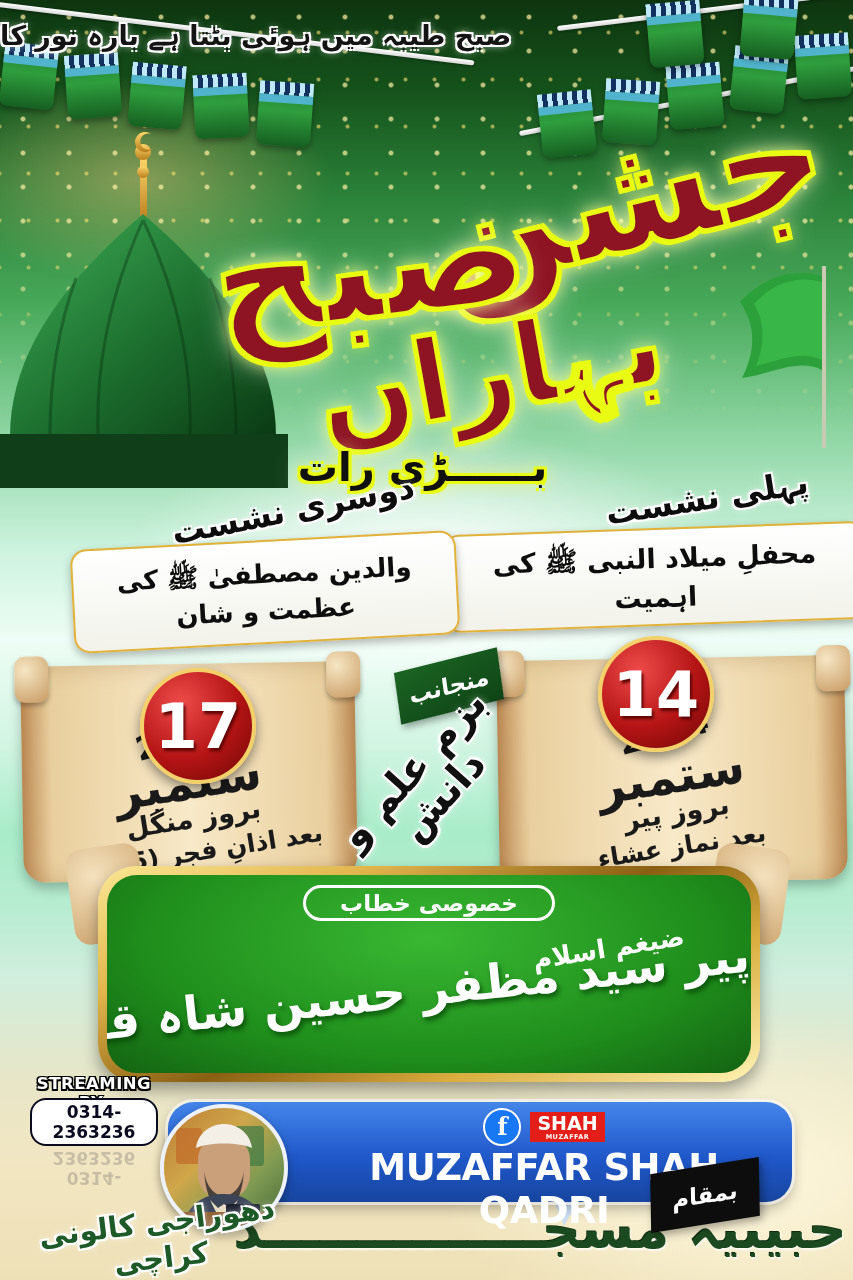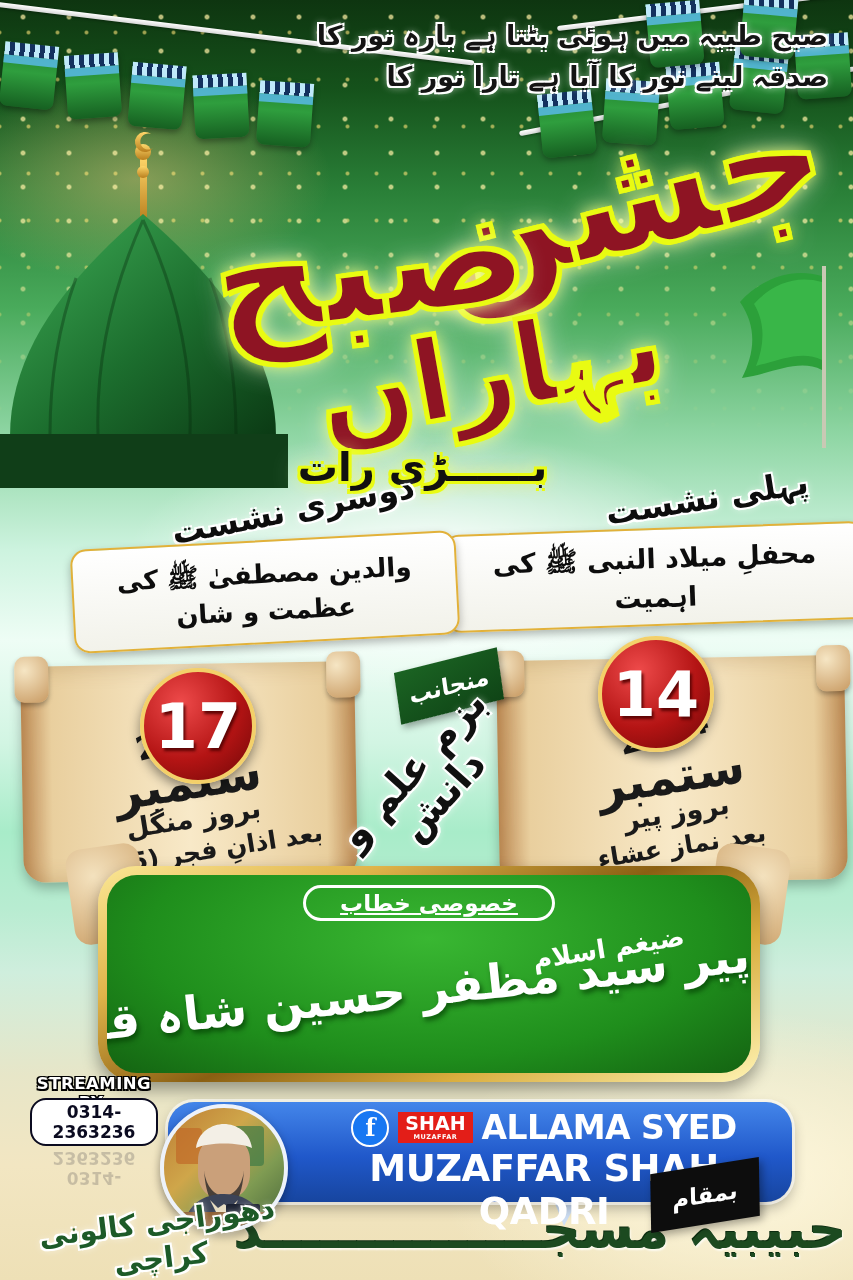--- a/index.html
+++ b/index.html
@@ -28,21 +28,21 @@
   .flag{width:54px;height:64px;background:linear-gradient(180deg,#1f7c2b,#2f9e3e 45%,#166021);border-radius:0 0 8px 8px;box-shadow:0 3px 6px rgba(0,0,0,.35);}
   .flag::before{content:"";position:absolute;left:0;right:0;top:0;height:13px;
     background:repeating-linear-gradient(90deg,#bfe9fa 0 5px,#13315e 5px 10px);}
   .flag::after{content:"";position:absolute;left:0;right:0;top:13px;height:8px;background:rgba(88,186,232,.85);}
 
   
   #dome{left:-42px;top:128px;width:372px;height:360px;}
   #green-flag{left:728px;top:262px;width:130px;height:190px;}
 
   
-  #poem{left:0;top:16px;width:828px;text-align:right;font-size:27px;font-weight:bold;color:#141414;line-height:1.5;}
+  #poem{left:0;top:16px;width:828px;text-align:left;font-size:27px;font-weight:bold;color:#141414;line-height:1.5;}
 
   
   .tw{font-weight:bold;color:#8e1423;-webkit-text-stroke:4px #e9fb12;}
   #tw1{right:26px;top:108px;font-size:152px;transform:rotate(-14deg);}
   #tw2{left:212px;top:178px;font-size:150px;transform:rotate(-7deg);}
   #tw3{left:316px;top:306px;font-size:112px;transform:rotate(-10deg);}
   #big-night{left:0;top:444px;width:845px;text-align:center;font-size:40px;font-weight:bold;color:#101010;letter-spacing:1px;}
 
   
   .sess-label{font-size:33px;font-weight:bold;color:#0d0d0d;text-align:center;}
@@ -84,21 +84,21 @@
 
   
   #curl-l{left:70px;top:846px;width:74px;height:96px;background:radial-gradient(circle at 35% 30%,#f4e2be,#cda26a);border-radius:16px;transform:rotate(-8deg);}
   #curl-r{left:712px;top:846px;width:74px;height:96px;background:radial-gradient(circle at 65% 30%,#f4e2be,#cda26a);border-radius:16px;transform:rotate(8deg);}
   #gold-frame{left:98px;top:866px;width:662px;height:216px;border-radius:38px;padding:9px;box-sizing:border-box;
     background:linear-gradient(155deg,#fbe795 0%,#e0b44a 25%,#8a5f12 50%,#d9ad3e 72%,#fff4b4 100%);
     box-shadow:0 8px 16px rgba(0,0,0,.35);z-index:4;}
   #green-inner{width:100%;height:100%;border-radius:30px;position:relative;overflow:hidden;text-align:center;
     background:radial-gradient(ellipse at 50% 32%,#39b732,#1f8e1c 62%,#146312);}
   #kicker{display:inline-block;margin-top:10px;border:3px solid #fff;border-radius:24px;padding:2px 34px;
-    color:#fff;font-size:23px;font-weight:bold;text-decoration:underline;}
+    color:#fff;font-size:23px;font-weight:bold;}
   #honorific{position:absolute;right:66px;top:58px;color:#fff;font-size:26px;font-weight:bold;transform:rotate(-9deg);}
   #speaker{position:absolute;left:0;right:0;top:86px;color:#fff;font-size:47px;font-weight:bold;white-space:nowrap;
     transform:rotate(-6deg);text-shadow:2px 4px 5px rgba(0,55,0,.65);}
 
   
   #designer{left:26px;top:1074px;width:136px;text-align:center;z-index:6;}
   #designer .hdr{color:#fff;font-size:16.5px;font-weight:bold;letter-spacing:.5px;
     text-shadow:-1.5px -1.5px 0 #000,1.5px -1.5px 0 #000,-1.5px 1.5px 0 #000,1.5px 1.5px 0 #000;}
   #designer .blk{margin-top:2px;background:#0b0b20;border:2px solid #fff;border-radius:12px;padding:4px 2px 18px;}
   #designer .brand{font-family:"DejaVu Serif",serif;font-style:italic;color:#fff;font-size:25px;line-height:1;}
@@ -181,21 +181,20 @@
   </svg>
 
   <svg id="green-flag" class="abs" viewBox="0 0 130 190">
     <rect x="94" y="4" width="4" height="182" fill="#c9c9b4"></rect>
     <path d="M94 14 C 60 4 30 20 12 40 C 30 66 26 92 14 116 C 44 112 70 96 94 108 Z" fill="#2ca03a"></path>
     <path d="M94 20 C 66 12 42 24 26 42 C 38 62 36 84 28 104 C 52 98 74 88 94 98 Z" fill="#3fbf4e" opacity=".7"></path>
   </svg>
 
   <div id="poem" class="abs ow u">
     <div>صبح طیبہ میں ہوئی بٹتا ہے بارہ نور کا</div>
-    <div>صدقہ لینے نور کا آیا ہے تارا نور کا</div>
   </div>
 
   <div id="tw1" class="abs tw gy u">جشن</div>
   <div id="tw2" class="abs tw gy u">صبح</div>
   <div id="tw3" class="abs tw gy u">بہاراں</div>
 
   <div id="big-night" class="abs gy u">بــــــڑی رات</div>
 
   <div id="sess1-label" class="abs sess-label ow u">پہلی نشست</div>
   <div id="sess1-box" class="abs sess-box u">محفلِ میلاد النبی ﷺ کی اہمیت</div>
@@ -244,21 +243,20 @@
   </div>
 
   <div id="fb-banner" class="abs">
     <div id="fb-content">
       <div class="fb-row1">
         <span class="fb-circ">f</span>
         <span class="live-badge">
           <span>SHAH</span>
           <span class="strm">MUZAFFAR</span>
         </span>
-        <span class="fb-line1">ALLAMA SYED</span>
       </div>
       <div class="fb-line2">MUZAFFAR SHAH QADRI</div>
     </div>
   </div>
   <div id="fb-tail" class="abs"></div>
 
   <div id="photo" class="abs">
     <svg viewBox="0 0 120 120" width="120" height="120">
       <rect x="0" y="0" width="120" height="120" fill="none"></rect>
       <rect x="70" y="18" width="30" height="40" rx="4" fill="#3f7a46" opacity=".7"></rect>

